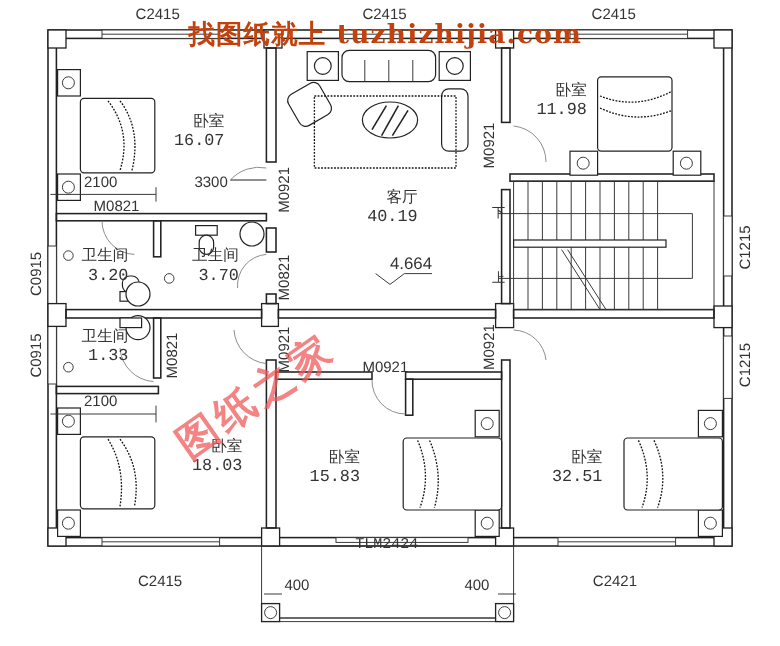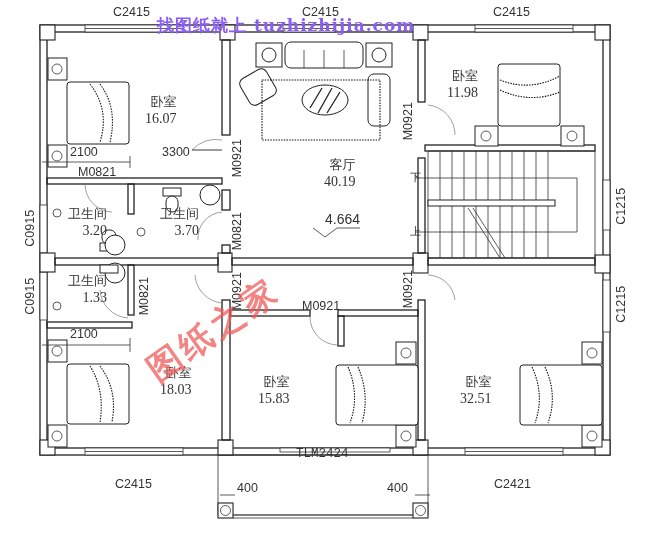--- a/index.html
+++ b/index.html
@@ -8,23 +8,23 @@
   .wall { fill: none; stroke: #222; stroke-width: 1.3; }
   .thin { fill: none; stroke: #333; stroke-width: 0.8; }
   .win { fill: #fff; stroke: #333; stroke-width: 0.8; }
   .col { fill: #fff; stroke: #222; stroke-width: 1.1; }
   .arc { fill: none; stroke: #777; stroke-width: 0.7; }
   .door { fill: #fff; stroke: #222; stroke-width: 0.9; }
   .furn { fill: #fff; stroke: #222; stroke-width: 1; }
   .hatch { fill: none; stroke: #111; stroke-width: 1.1; stroke-dasharray: 1.5 1.2; }
   .lbl { position: absolute; color: #333; font-family: "Liberation Sans", sans-serif; font-size: 12.5px; line-height: 1; white-space: nowrap; }
   .room { position: absolute; text-align: right; color: #333; font-family: "DejaVu Sans", sans-serif; font-size: 13px; line-height: 17px; }
-  .room .area { font-family: Liberation Serif, serif; font-size: 14px; }
+  .room .area { font-family: Liberation Mono, monospace; font-size: 14px; }
   .vert { transform: rotate(-90deg); transform-origin: center center; }
-  .wm { position: absolute; color: #8b5cf6; font-family: "DejaVu Serif", serif; font-size: 17px; font-weight: bold; white-space: nowrap; letter-spacing: 1px; }
+  .wm { position: absolute; color: #c2410c; font-family: "DejaVu Serif", serif; font-size: 22px; font-weight: bold; white-space: nowrap; letter-spacing: 1px; }
   .wm2 { position: absolute; color: rgba(240,90,90,0.75); font-family: "DejaVu Serif", serif; font-size: 34px; font-weight: bold; transform: rotate(-35deg); transform-origin: left top; white-space: nowrap; letter-spacing: 4px; }
 </style>
 </head>
 <body>
 
 <svg id="plan" viewBox="0 0 650 538" xmlns="http://www.w3.org/2000/svg">
 
   <g>
     <rect class="wall" x="40" y="25" width="570" height="430"></rect>
     <rect class="wall" x="47" y="32" width="556" height="416"></rect>
@@ -264,21 +264,21 @@
 
 <div class="lbl" style="left:325px;top:212px;font-size:14px;">4.664</div>
 
 <div class="lbl" style="left:410px;top:172px;font-family:'DejaVu Sans',sans-serif;font-size:11px;">下</div>
 <div class="lbl" style="left:410px;top:226px;font-family:'DejaVu Sans',sans-serif;font-size:11px;">上</div>
 
 <div class="room" style="left:145px;top:93px;">
     <div>卧室</div>
     <div class="area">16.07</div>
   </div>
-<div class="room" style="left:324px;top:156px;">
+<div class="room" style="left:306px;top:156px;">
     <div>客厅</div>
     <div class="area">40.19</div>
   </div>
 <div class="room" style="left:447px;top:67px;">
     <div>卧室</div>
     <div class="area">11.98</div>
   </div>
 <div class="room" style="left:68px;top:205px;">
     <div>卫生间</div>
     <div class="area">3.20</div>

